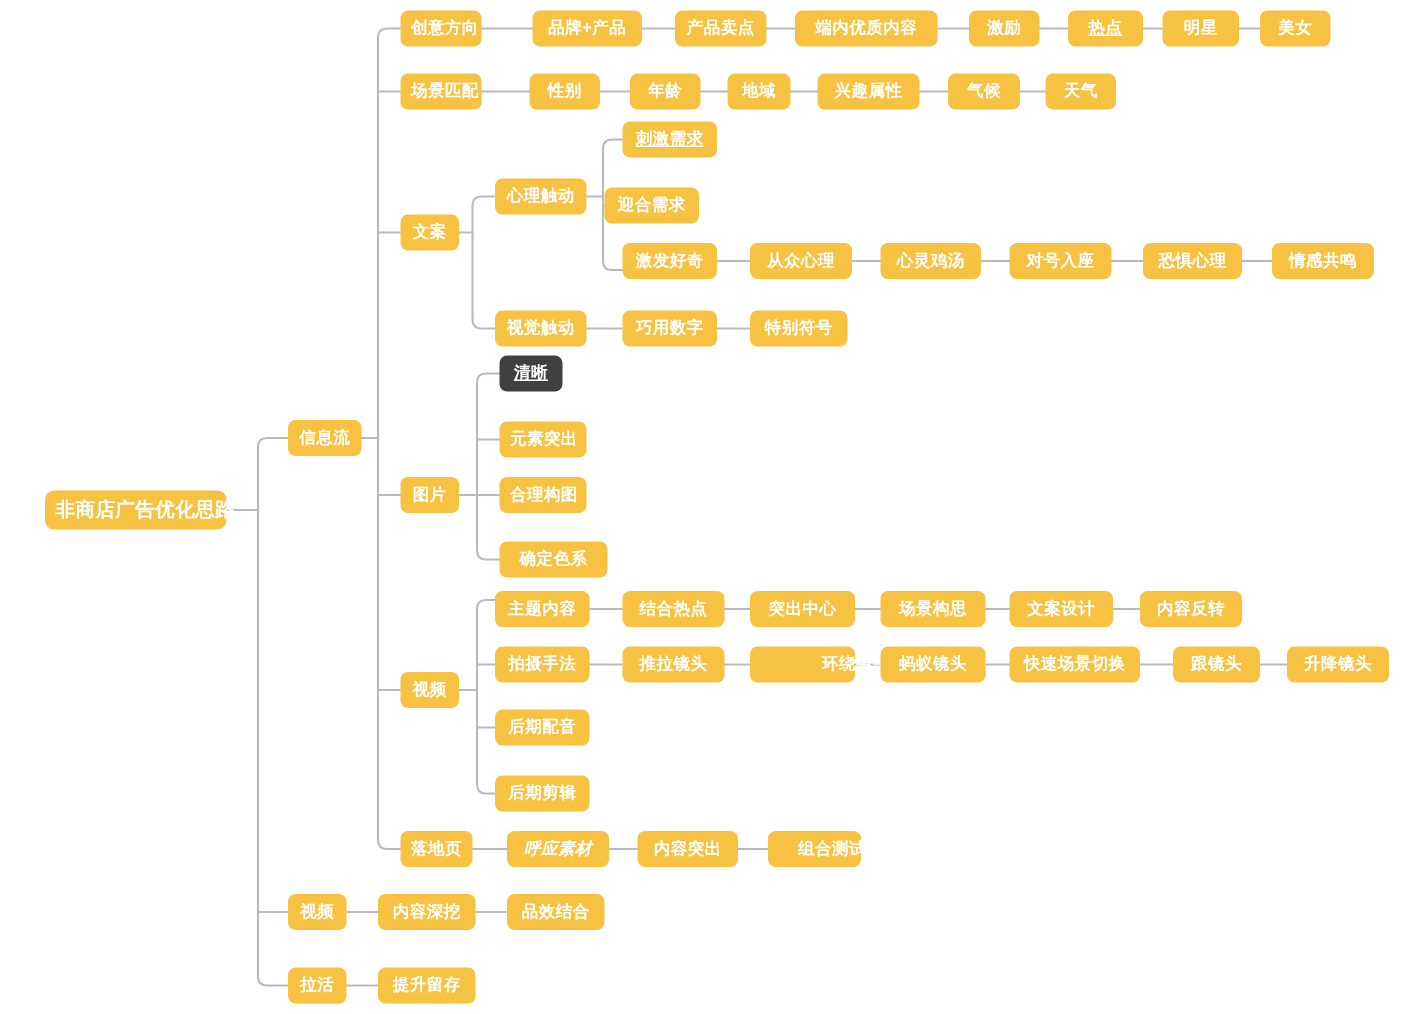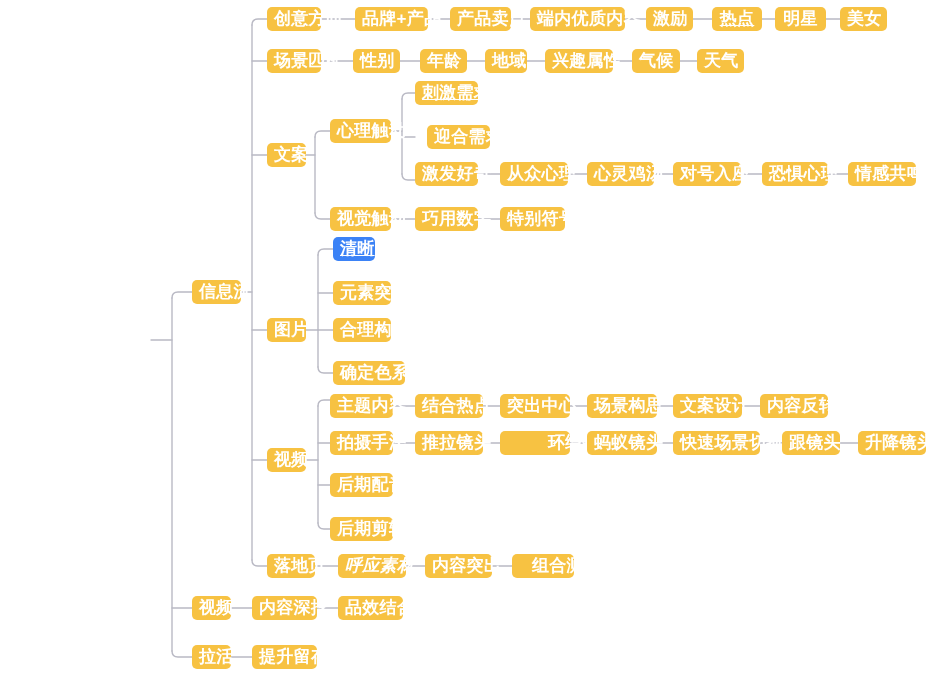--- a/index.html
+++ b/index.html
@@ -26,21 +26,21 @@
     height: 676px;
     pointer-events: none;
   }
   .node {
     position: absolute;
     box-sizing: border-box;
     height: 24px;
     line-height: 24px;
     border-radius: 5px;
     color: #ffffff;
-    font-size: 17px;
+    font-size: 11px;
     font-weight: bold;
     text-align: center;
     white-space: nowrap;
     letter-spacing: 0.3px;
     padding: 0 7px;
     cursor: pointer;
     user-select: none;
   }
   .node.root {
     height: 26px;
@@ -139,20 +139,21 @@
       <path d="M406,566 H425"></path>
       <path d="M492,566 H512"></path>
 
       <path d="M231,608 H252"></path>
       <path d="M317,608 H338"></path>
 
       <path d="M231,657 H252"></path>
     </g>
   </svg>
 
+  <div class="node root" style="left: 30px; top: 327px; width: 121px; background: rgb(247, 194, 66); color: rgb(255, 255, 255);">非商店广告优化思路</div>
 
   <div class="node" style="left: 192px; top: 280px; width: 49px; background: rgb(247, 194, 66); color: rgb(255, 255, 255);">信息流</div>
   <div class="node" style="left: 192px; top: 596px; width: 39px; background: rgb(247, 194, 66); color: rgb(255, 255, 255);">视频</div>
   <div class="node" style="left: 192px; top: 645px; width: 39px; background: rgb(247, 194, 66); color: rgb(255, 255, 255);">拉活</div>
 
   <div class="node" style="left: 267px; top: 7px; width: 54px; background: rgb(247, 194, 66); color: rgb(255, 255, 255);">创意方向</div>
   <div class="node" style="left: 267px; top: 49px; width: 54px; background: rgb(247, 194, 66); color: rgb(255, 255, 255);">场景匹配</div>
   <div class="node" style="left: 267px; top: 143px; width: 39px; background: rgb(247, 194, 66); color: rgb(255, 255, 255);">文案</div>
   <div class="node" style="left: 267px; top: 318px; width: 39px; background: rgb(247, 194, 66); color: rgb(255, 255, 255);">图片</div>
   <div class="node" style="left: 267px; top: 448px; width: 39px; background: rgb(247, 194, 66); color: rgb(255, 255, 255);">视频</div>
@@ -168,32 +169,32 @@
 
   <div class="node" style="left: 353px; top: 49px; width: 47px; background: rgb(247, 194, 66); color: rgb(255, 255, 255);">性别</div>
   <div class="node" style="left: 420px; top: 49px; width: 47px; background: rgb(247, 194, 66); color: rgb(255, 255, 255);">年龄</div>
   <div class="node" style="left: 485px; top: 49px; width: 42px; background: rgb(247, 194, 66); color: rgb(255, 255, 255);">地域</div>
   <div class="node" style="left: 545px; top: 49px; width: 68px; background: rgb(247, 194, 66); color: rgb(255, 255, 255);">兴趣属性</div>
   <div class="node" style="left: 632px; top: 49px; width: 48px; background: rgb(247, 194, 66); color: rgb(255, 255, 255);">气候</div>
   <div class="node" style="left: 697px; top: 49px; width: 47px; background: rgb(247, 194, 66); color: rgb(255, 255, 255);">天气</div>
 
   <div class="node" style="left: 330px; top: 119px; width: 61px; background: rgb(247, 194, 66); color: rgb(255, 255, 255);">心理触动</div>
   <div class="node" style="left: 415px; top: 81px; width: 63px; background: rgb(247, 194, 66); color: rgb(255, 255, 255); text-decoration: underline;">刺激需求</div>
-  <div class="node" style="left: 427px; top: 125px; width: 63px; background: rgb(247, 194, 66); color: rgb(255, 255, 255);">迎合需求</div>
+  <div class="node" style="left: 403px; top: 125px; width: 63px; background: rgb(247, 194, 66); color: rgb(255, 255, 255);">迎合需求</div>
   <div class="node" style="left: 415px; top: 162px; width: 63px; background: rgb(247, 194, 66); color: rgb(255, 255, 255);">激发好奇</div>
   <div class="node" style="left: 500px; top: 162px; width: 68px; background: rgb(247, 194, 66); color: rgb(255, 255, 255);">从众心理</div>
   <div class="node" style="left: 587px; top: 162px; width: 67px; background: rgb(247, 194, 66); color: rgb(255, 255, 255);">心灵鸡汤</div>
   <div class="node" style="left: 673px; top: 162px; width: 68px; background: rgb(247, 194, 66); color: rgb(255, 255, 255);">对号入座</div>
   <div class="node" style="left: 762px; top: 162px; width: 66px; background: rgb(247, 194, 66); color: rgb(255, 255, 255);">恐惧心理</div>
   <div class="node" style="left: 848px; top: 162px; width: 68px; background: rgb(247, 194, 66); color: rgb(255, 255, 255);">情感共鸣</div>
   <div class="node" style="left: 330px; top: 207px; width: 61px; background: rgb(247, 194, 66); color: rgb(255, 255, 255);">视觉触动</div>
   <div class="node" style="left: 415px; top: 207px; width: 63px; background: rgb(247, 194, 66); color: rgb(255, 255, 255);">巧用数字</div>
   <div class="node" style="left: 500px; top: 207px; width: 65px; background: rgb(247, 194, 66); color: rgb(255, 255, 255);">特别符号</div>
 
-  <div class="node" style="left: 333px; top: 237px; width: 42px; background: #3b82f6; color: rgb(255, 255, 255); text-decoration: underline;">清晰</div>
+  <div class="node" style="left: 333px; top: 237px; width: 42px; background: #404040; color: rgb(255, 255, 255); text-decoration: underline;">清晰</div>
   <div class="node" style="left: 333px; top: 281px; width: 58px; background: rgb(247, 194, 66); color: rgb(255, 255, 255);">元素突出</div>
   <div class="node" style="left: 333px; top: 318px; width: 58px; background: rgb(247, 194, 66); color: rgb(255, 255, 255);">合理构图</div>
   <div class="node" style="left: 333px; top: 361px; width: 72px; background: rgb(247, 194, 66); color: rgb(255, 255, 255);">确定色系</div>
 
   <div class="node" style="left: 330px; top: 394px; width: 63px; background: rgb(247, 194, 66); color: rgb(255, 255, 255);">主题内容</div>
   <div class="node" style="left: 415px; top: 394px; width: 68px; background: rgb(247, 194, 66); color: rgb(255, 255, 255);">结合热点</div>
   <div class="node" style="left: 500px; top: 394px; width: 70px; background: rgb(247, 194, 66); color: rgb(255, 255, 255);">突出中心</div>
   <div class="node" style="left: 587px; top: 394px; width: 70px; background: rgb(247, 194, 66); color: rgb(255, 255, 255);">场景构思</div>
   <div class="node" style="left: 673px; top: 394px; width: 69px; background: rgb(247, 194, 66); color: rgb(255, 255, 255);">文案设计</div>
   <div class="node" style="left: 760px; top: 394px; width: 68px; background: rgb(247, 194, 66); color: rgb(255, 255, 255);">内容反转</div>

